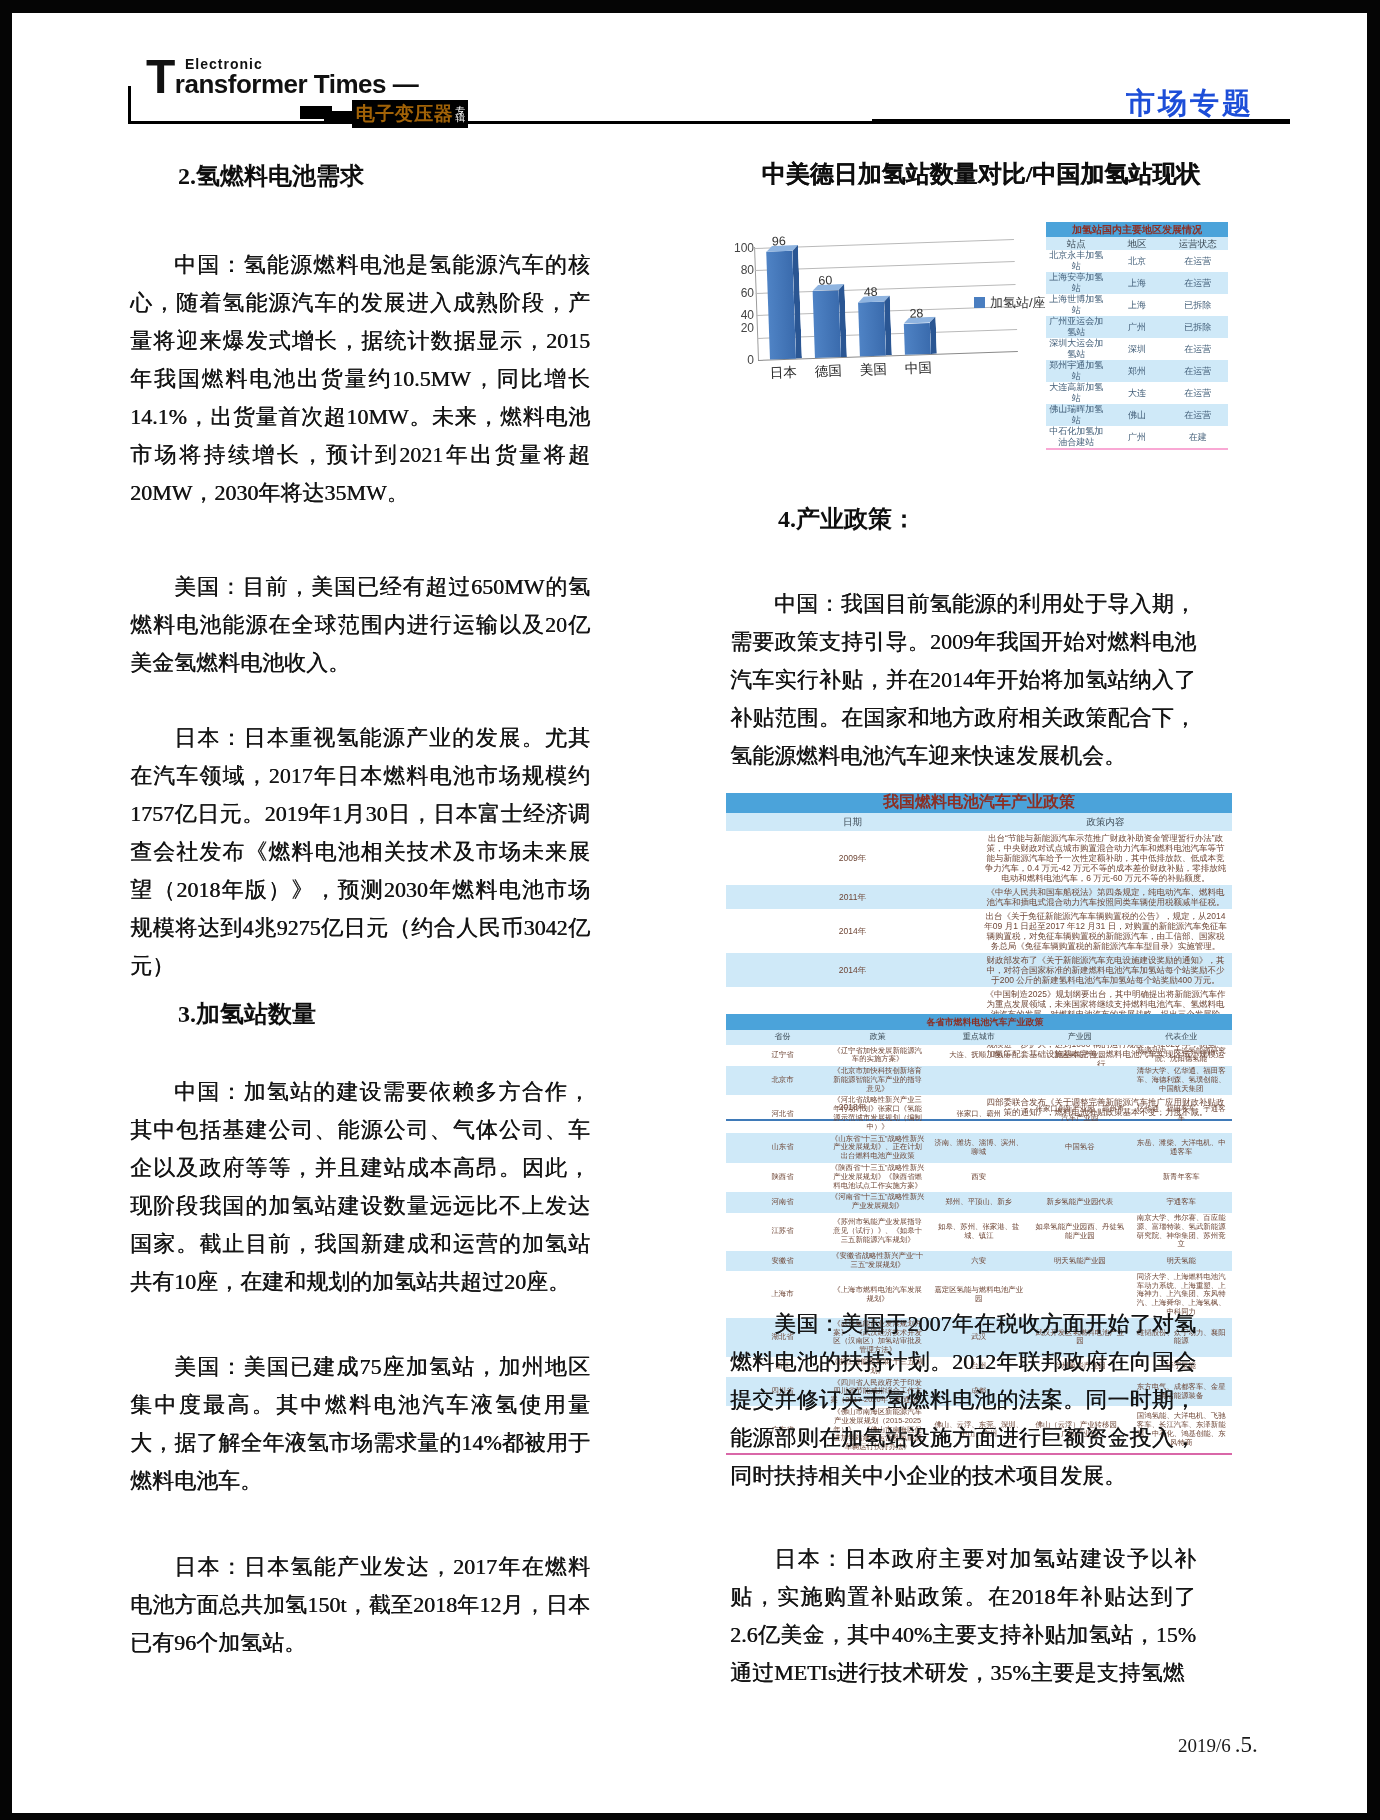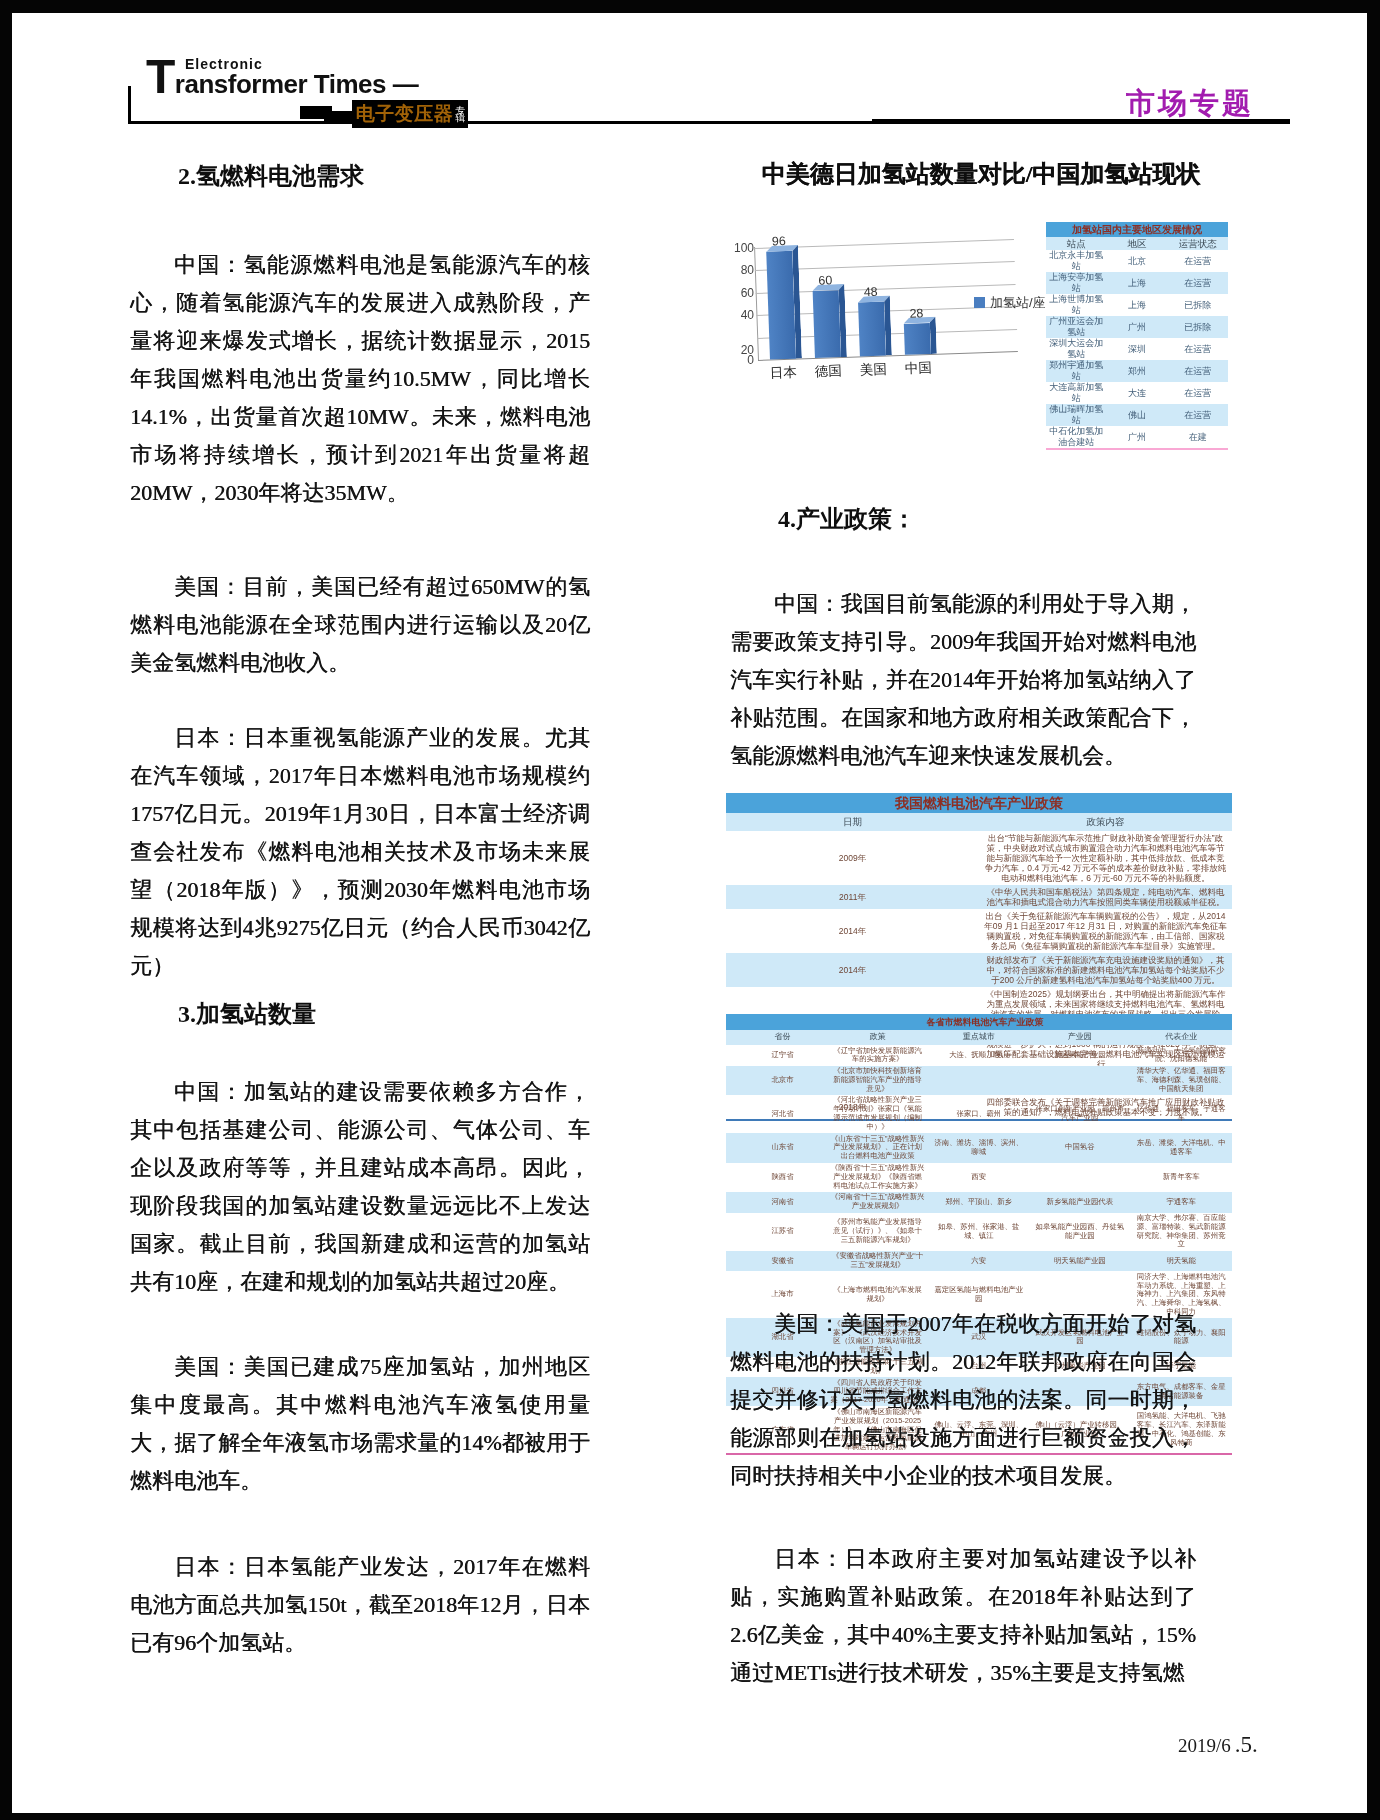--- a/index.html
+++ b/index.html
@@ -14,21 +14,21 @@
   .masthead::first-letter { font-size:48px; }
   .lshape-v { position:absolute; left:128px; top:86px; width:3px; height:38px; background:#000; }
   .rule-main { position:absolute; left:128px; top:121px; width:1162px; height:3px; background:#000; }
   .rule-thick { position:absolute; left:872px; top:119px; width:418px; height:5px; background:#000; }
   .ribbon-step1 { position:absolute; left:300px; top:106px; width:32px; height:13px; background:#000; }
   .ribbon-step2 { position:absolute; left:324px; top:111px; width:38px; height:13px; background:#000; }
   .ribbon-box { position:absolute; left:352px; top:100px; width:116px; height:28px; background:#000;
                 display:flex; align-items:center; justify-content:center; gap:2px; }
   .ribbon-text { color:#a16207; font-weight:bold; font-size:19px; letter-spacing:0.5px; }
   .ribbon-sub { color:#fff; font-size:10px; line-height:7.5px; width:9px; word-break:break-all;text-align:center; }
-  .section-label { position:absolute; left:1126px; top:84px; font-size:29px; font-weight:bold; letter-spacing:3px; color:#a21caf; }
+  .section-label { position:absolute; left:1126px; top:84px; font-size:29px; font-weight:bold; letter-spacing:3px; color:#1d4ed8; }
 
   
   .para { position:absolute; left:130px; width:460px; font-size:22px; line-height:38px;
           text-align:justify; text-indent:2em; color:#151515; text-shadow:0.4px 0 0 #151515; }
   .para.rcol { left:730px; width:466px; }
   .h-cn { position:absolute; left:130px; width:460px; font-size:24px; font-weight:bold; color:#0e0e0e; text-indent:2em; }
   .h-cn.rcol { left:730px; width:466px; }
 
   
   .chart { position:absolute; left:722px; top:230px; width:335px; height:175px; }
@@ -62,21 +62,21 @@
   .t-head td { background:#dcedf9; color:#3c4a55; text-align:center; }
   .striped tr:nth-child(even) td { background:#cfe9f8; }
 
   .station-table { left:1046px; top:222px; width:182px; font-size:9px; line-height:11px; color:#44607a; }
   .station-table .t-title { font-size:10px; height:15px; }
   .station-table .t-head td { font-size:9.5px; height:13px; }
   .station-table td { height:14px; text-align:center; padding:0 1px; }
   .station-table { border-bottom:2px solid #f9a8d4; }
 
   .policy1-table { left:726px; top:793px; width:506px; font-size:8.5px; line-height:10px; color:#6e4636; }
-  .policy1-table .t-title { font-size:14px; height:16px; }
+  .policy1-table .t-title { font-size:16px; height:16px;font-family:Liberation Mono, monospace; }
   .policy1-table .t-head td { font-size:9.5px; height:14px; }
   .policy1-table td { padding:2px 5px; text-align:center; }
   .policy1-table td:first-child { width:88px; }
   .policy1-table { border-bottom:2px solid #3f7ab8; }
 
   .policy2-table { left:726px; top:1014px; width:506px; font-size:7.4px; line-height:8.8px; color:#6e4636; }
   .policy2-table .t-title { font-size:9px; height:13px; }
   .policy2-table .t-head td { font-size:8px; height:12px; }
   .policy2-table td { padding:1.5px 3px; text-align:center; }
   .policy2-table td:nth-child(1) { width:48px;padding-left:15px; }
@@ -119,21 +119,21 @@
   <div class="para" style="top:719px">日本：日本重视氢能源产业的发展。尤其在汽车领域，2017年日本燃料电池市场规模约1757亿日元。2019年1月30日，日本富士经济调查会社发布《燃料电池相关技术及市场未来展望（2018年版）》，预测2030年燃料电池市场规模将达到4兆9275亿日元（约合人民币3042亿元）</div>
   <div class="h-cn" style="top:998px">3.加氢站数量</div>
   <div class="para" style="top:1073px">中国：加氢站的建设需要依赖多方合作，其中包括基建公司、能源公司、气体公司、车企以及政府等等，并且建站成本高昂。因此，现阶段我国的加氢站建设数量远远比不上发达国家。截止目前，我国新建成和运营的加氢站共有10座，在建和规划的加氢站共超过20座。</div>
   <div class="para" style="top:1348px">美国：美国已建成75座加氢站，加州地区集中度最高。其中燃料电池汽车液氢使用量大，据了解全年液氢市场需求量的14%都被用于燃料电池车。</div>
   <div class="para" style="top:1548px">日本：日本氢能产业发达，2017年在燃料电池方面总共加氢150t，截至2018年12月，日本已有96个加氢站。</div>
 
   <div class="chart-title">中美德日加氢站数量对比/中国加氢站现状</div>
   <div class="chart">
     <div id="ylabels">
         <div class="ytick" style="top: 123px; left: 2px;">0</div>
-        <div class="ytick" style="top: 113px; left: 2px;">20</div>
+        <div class="ytick" style="top: 91px; left: 2px;">20</div>
         <div class="ytick" style="top: 78.2px; left: 2px;">40</div>
         <div class="ytick" style="top: 55.8px; left: 2px;">60</div>
         <div class="ytick" style="top: 33.4px; left: 2px;">80</div>
         <div class="ytick" style="top: 11px; left: 2px;">100</div>
       </div>
     <div class="plot3d" id="plot">
       <div class="axis-v"></div>
     <div class="gridline base" style="top: 130px;"></div>
         <div class="gridline" style="top: 107.6px;"></div>
         <div class="gridline" style="top: 85.2px;"></div>

